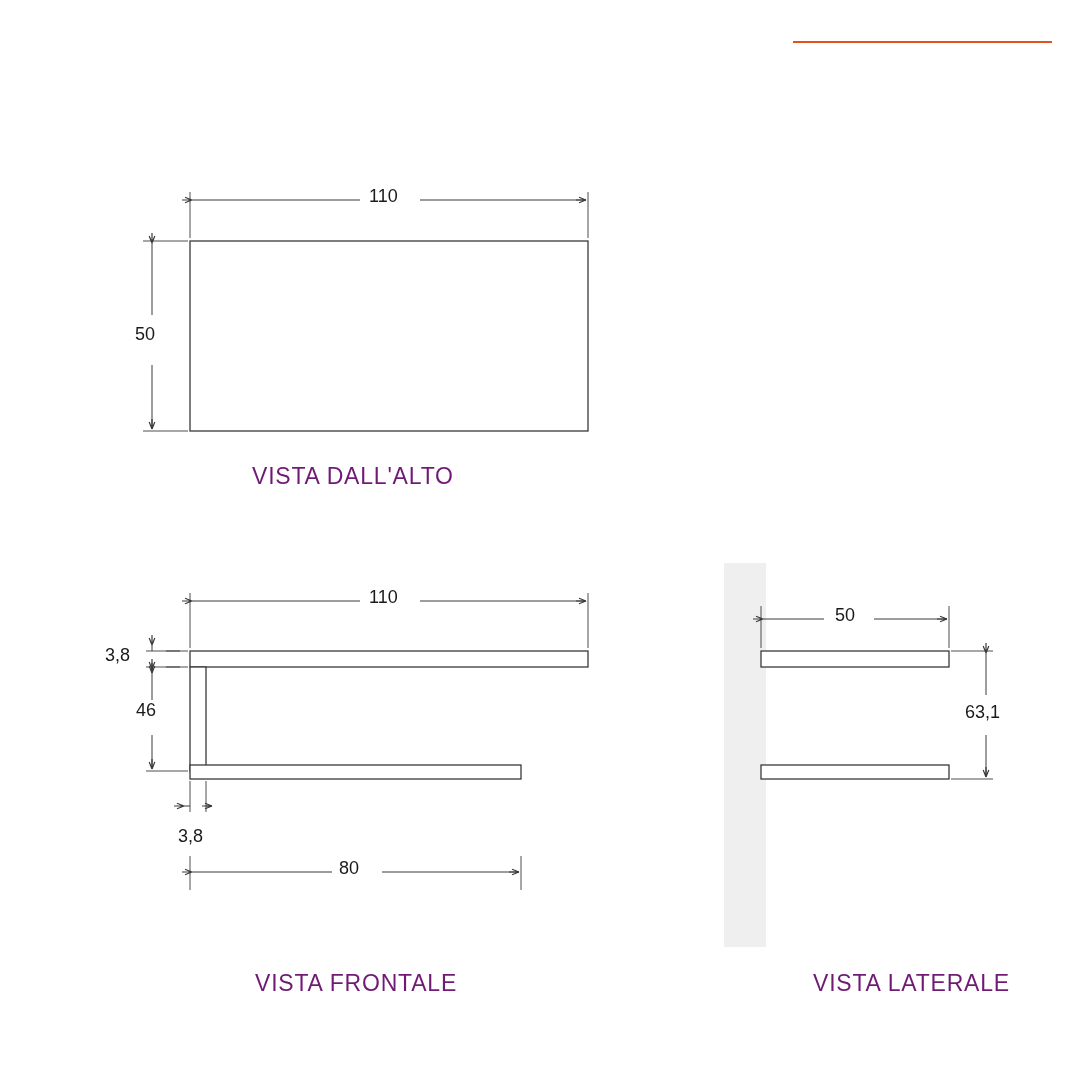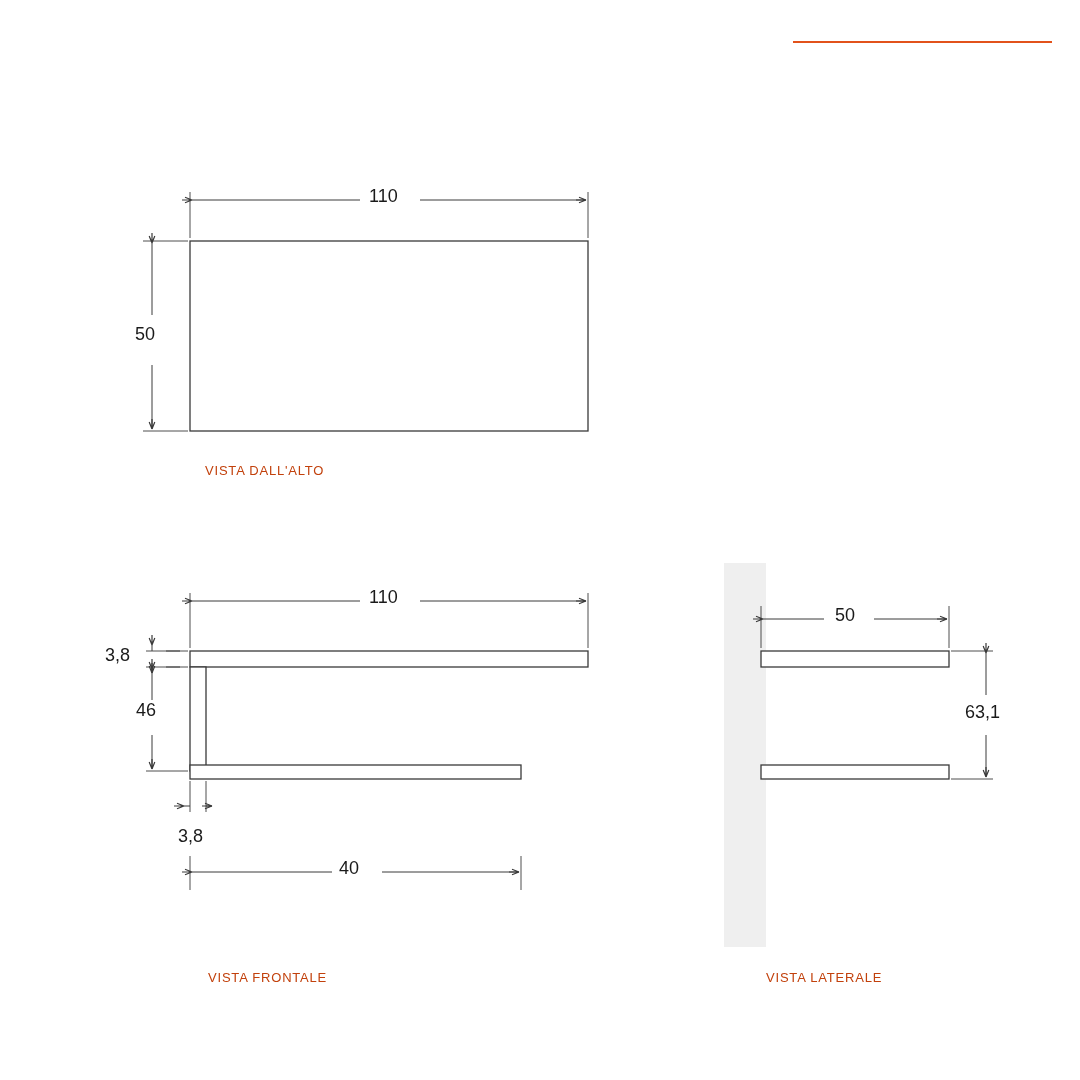--- a/index.html
+++ b/index.html
@@ -27,24 +27,25 @@
     height: 1080px;
   }
   .dim {
     position: absolute;
     font-size: 18px;
     color: #1a1a1a;
     white-space: nowrap;
   }
   .view-title {
     position: absolute;
-    font-size: 13px;
+    font-size: 23px;
     letter-spacing: 0.8px;
-    color: #c2410c;
+    color: #701a75;
     white-space: nowrap;
+    margin-left: 47px;
   }
 </style>
 </head>
 <body>
 
 <div class="stage">
 
   <svg class="drawing" viewBox="0 0 1080 1080">
     <defs>
       <marker id="arrL" markerWidth="12" markerHeight="10" refX="10" refY="5" orient="auto" markerUnits="userSpaceOnUse">
@@ -154,21 +155,21 @@
   <div class="dim" style="left:135px; top:324px;">50</div>
 
   <div class="dim" style="left:369px; top:587px;">110</div>
 
   <div class="dim" style="left:105px; top:645px;">3,8</div>
 
   <div class="dim" style="left:136px; top:700px;">46</div>
 
   <div class="dim" style="left:178px; top:826px;">3,8</div>
 
-  <div class="dim" style="left:339px; top:858px;">40</div>
+  <div class="dim" style="left:339px; top:858px;">80</div>
 
   <div class="dim" style="left:835px; top:605px;">50</div>
 
   <div class="dim" style="left:965px; top:702px;">63,1</div>
 
   <div class="view-title" style="left:205px; top:463px;">VISTA DALL'ALTO</div>
 
   <div class="view-title" style="left:208px; top:970px;">VISTA FRONTALE</div>
 
   <div class="view-title" style="left:766px; top:970px;">VISTA LATERALE</div>

